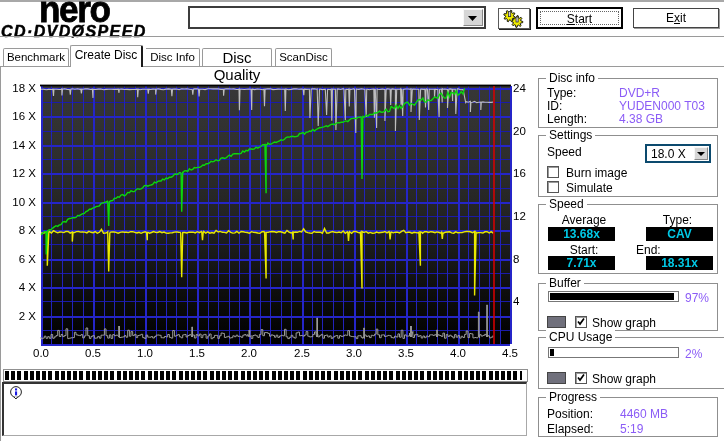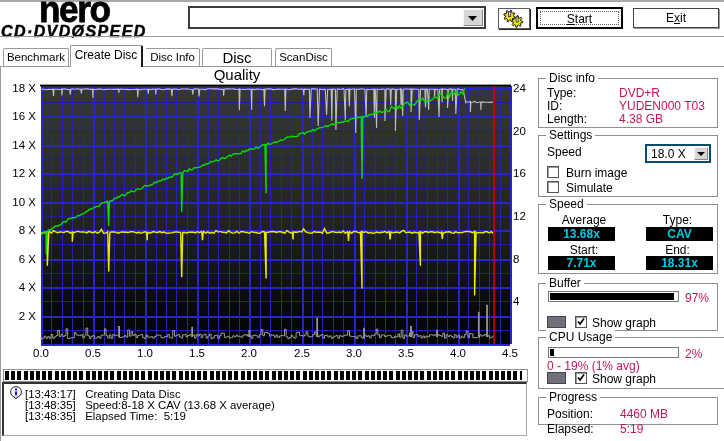--- a/index.html
+++ b/index.html
@@ -1,16 +1,16 @@
 <!DOCTYPE html>
 <html><head><meta charset="utf-8"><style>
 *{margin:0;padding:0;box-sizing:border-box}
 body{width:724px;height:441px;background:#fff;font-family:"Liberation Sans",sans-serif;position:relative;overflow:hidden;font-size:12px;color:#000}
 .abs{position:absolute}
-.blue{color:#be185d}
+.blue{color:#8b5cf6}
 .gb{position:absolute;border:1px solid #8f8f8f;background:#fff}
 .gb>.lbl{position:absolute;top:-8px;left:7px;background:#fff;padding:0 3px;line-height:14px}
 .cb{position:absolute;width:12px;height:12px;background:#fff;border:1px solid #555;box-shadow:inset 1px 1px 0 #9a9a9a}
 .bb{position:absolute;width:67px;height:14px;background:#000;color:#00c9e6;font-weight:bold;text-align:center;line-height:14px}
 </style></head><body>
 <div class="abs" style="left:0;top:0;width:724px;height:2px;background:#a8a8a8"></div>
 <div class="abs" style="left:39px;top:-9px;font-size:37px;line-height:37px;font-weight:bold;letter-spacing:-1.5px;-webkit-text-stroke:0.8px #000;transform:scaleX(0.95);transform-origin:0 0">nero</div>
 <div class="abs" style="left:1px;top:23px;font-size:16px;font-weight:bold;font-style:italic;letter-spacing:1.4px;-webkit-text-stroke:0.5px #000">CD·DVDØSPEED</div>
 <div class="abs" style="left:188px;top:6px;width:298px;height:23px;border:2px solid #3c3c3c;background:#fff">
  <div class="abs" style="right:1px;top:1px;width:20px;height:17px;background:#d6d6d6;border:1px solid #888;border-top-color:#f8f8f8;border-left-color:#f8f8f8">
@@ -93,23 +93,20 @@
 <div class="abs" style="left:3px;top:369px;width:525px;height:13px;border:1px solid #909090;background:#fff">
  <div class="abs" style="left:1px;top:1px;width:517px;height:9px;background:repeating-linear-gradient(90deg,#000 0,#000 4.1px,#fff 4.1px,#fff 6.2px)"></div>
 </div>
 <div class="abs" style="left:2px;top:382px;width:525px;height:54px;background:#fff;border:1px solid #a8a8a8;border-top:2px solid #333;border-left:2px solid #333">
  <svg class="abs" style="left:5px;top:2px" width="14" height="14" viewBox="0 0 14 14">
   <circle cx="7" cy="6" r="5.4" fill="#fff" stroke="#222" stroke-width="1"></circle>
   <path d="M5 11 l2 2 1.5 -2" fill="#fff" stroke="#222" stroke-width="1"></path>
   <rect x="6" y="2.4" width="2.1" height="2.1" fill="#1a1ae0"></rect>
   <rect x="6" y="5.4" width="2.1" height="4" fill="#1a1ae0"></rect>
  </svg>
- <div class="abs" style="left:21px;top:5px;font-size:11.4px;line-height:11px;white-space:pre">[13:43:17]   Creating Data Disc
-[13:48:35]   Speed:8-18 X CAV (13.68 X average)
-[13:48:35]   Elapsed Time:  5:19</div>
 </div>
 <div class="gb" style="left:538px;top:78px;width:180px;height:50px">
  <div class="lbl">Disc info</div>
  <div class="abs" style="left:8px;top:7px">Type:</div>
     <div class="abs blue" style="left:80px;top:7px">DVD+R</div>
  <div class="abs" style="left:8px;top:20px">ID:</div>
     <div class="abs blue" style="left:80px;top:20px">YUDEN000 T03</div>
  <div class="abs" style="left:8px;top:33px">Length:</div>
     <div class="abs blue" style="left:80px;top:33px">4.38 GB</div>
 </div>
@@ -129,21 +126,21 @@
  <div class="cb" style="left:8px;top:45px"></div>
  <div class="abs" style="left:27px;top:45px">Simulate</div>
 </div>
 <div class="gb" style="left:538px;top:204px;width:180px;height:70px">
  <div class="lbl">Speed</div>
  <div class="abs" style="left:0;top:8px;width:90px;text-align:center">Average</div>
  <div class="abs" style="left:97px;top:8px;width:83px;text-align:center">Type:</div>
  <div class="bb" style="left:9px;top:22px">13.68x</div>
  <div class="bb" style="left:107px;top:22px">CAV</div>
  <div class="abs" style="left:0;top:38px;width:90px;text-align:center">Start:</div>
- <div class="abs" style="left:97px;top:38px;width:83px;text-align:center">End:</div>
+ <div class="abs" style="left:97px;top:38px;width:83px;text-align:left">End:</div>
  <div class="bb" style="left:9px;top:51px">7.71x</div>
  <div class="bb" style="left:107px;top:51px">18.31x</div>
 </div>
 <div class="gb" style="left:538px;top:283px;width:180px;height:48px">
  <div class="lbl">Buffer</div>
  <div class="abs" style="left:9px;top:7px;width:131px;height:11px;border:1px solid #777;background:#fff">
   <div class="abs" style="left:1px;top:1px;width:124px;height:7px;background:#000"></div>
  </div>
  <div class="abs blue" style="left:146px;top:7px">97%</div>
  <div class="abs" style="left:8px;top:32px;width:19px;height:12px;background:#70707c;border:1px solid #444"></div>
@@ -153,28 +150,27 @@
       </svg>
     </div>
  <div class="abs" style="left:53px;top:32px">Show graph</div>
 </div>
 <div class="gb" style="left:538px;top:337px;width:212px;height:52px">
  <div class="lbl">CPU Usage</div>
  <div class="abs" style="left:9px;top:9px;width:131px;height:11px;border:1px solid #777;background:#fff">
   <div class="abs" style="left:1px;top:1px;width:4px;height:7px;background:#000"></div>
  </div>
  <div class="abs blue" style="left:146px;top:9px">2%</div>
- <div class="abs blue" style="left:8px;top:21px">0 - 19% (1% avg)</div>
  <div class="abs" style="left:8px;top:34px;width:19px;height:12px;background:#70707c;border:1px solid #444"></div>
  <div class="cb" style="left:36px;top:34px">
       <svg width="10" height="10" style="position:absolute;left:0;top:0">
         <path d="M2 4.5 L4 7 L8 1.5" stroke="#000" stroke-width="1.7" fill="none"></path>
       </svg>
     </div>
  <div class="abs" style="left:53px;top:34px">Show graph</div>
 </div>
-<div class="gb" style="left:538px;top:397px;width:180px;height:28px">
+<div class="gb" style="left:538px;top:397px;width:180px;height:40px">
  <div class="lbl">Progress</div>
  <div class="abs" style="left:8px;top:9px">Position:</div>
     <div class="abs blue" style="left:81px;top:9px">4460 MB</div>
  <div class="abs" style="left:8px;top:24px">Elapsed:</div>
     <div class="abs blue" style="left:81px;top:24px">5:19</div>
 </div>
 
 </body></html>

